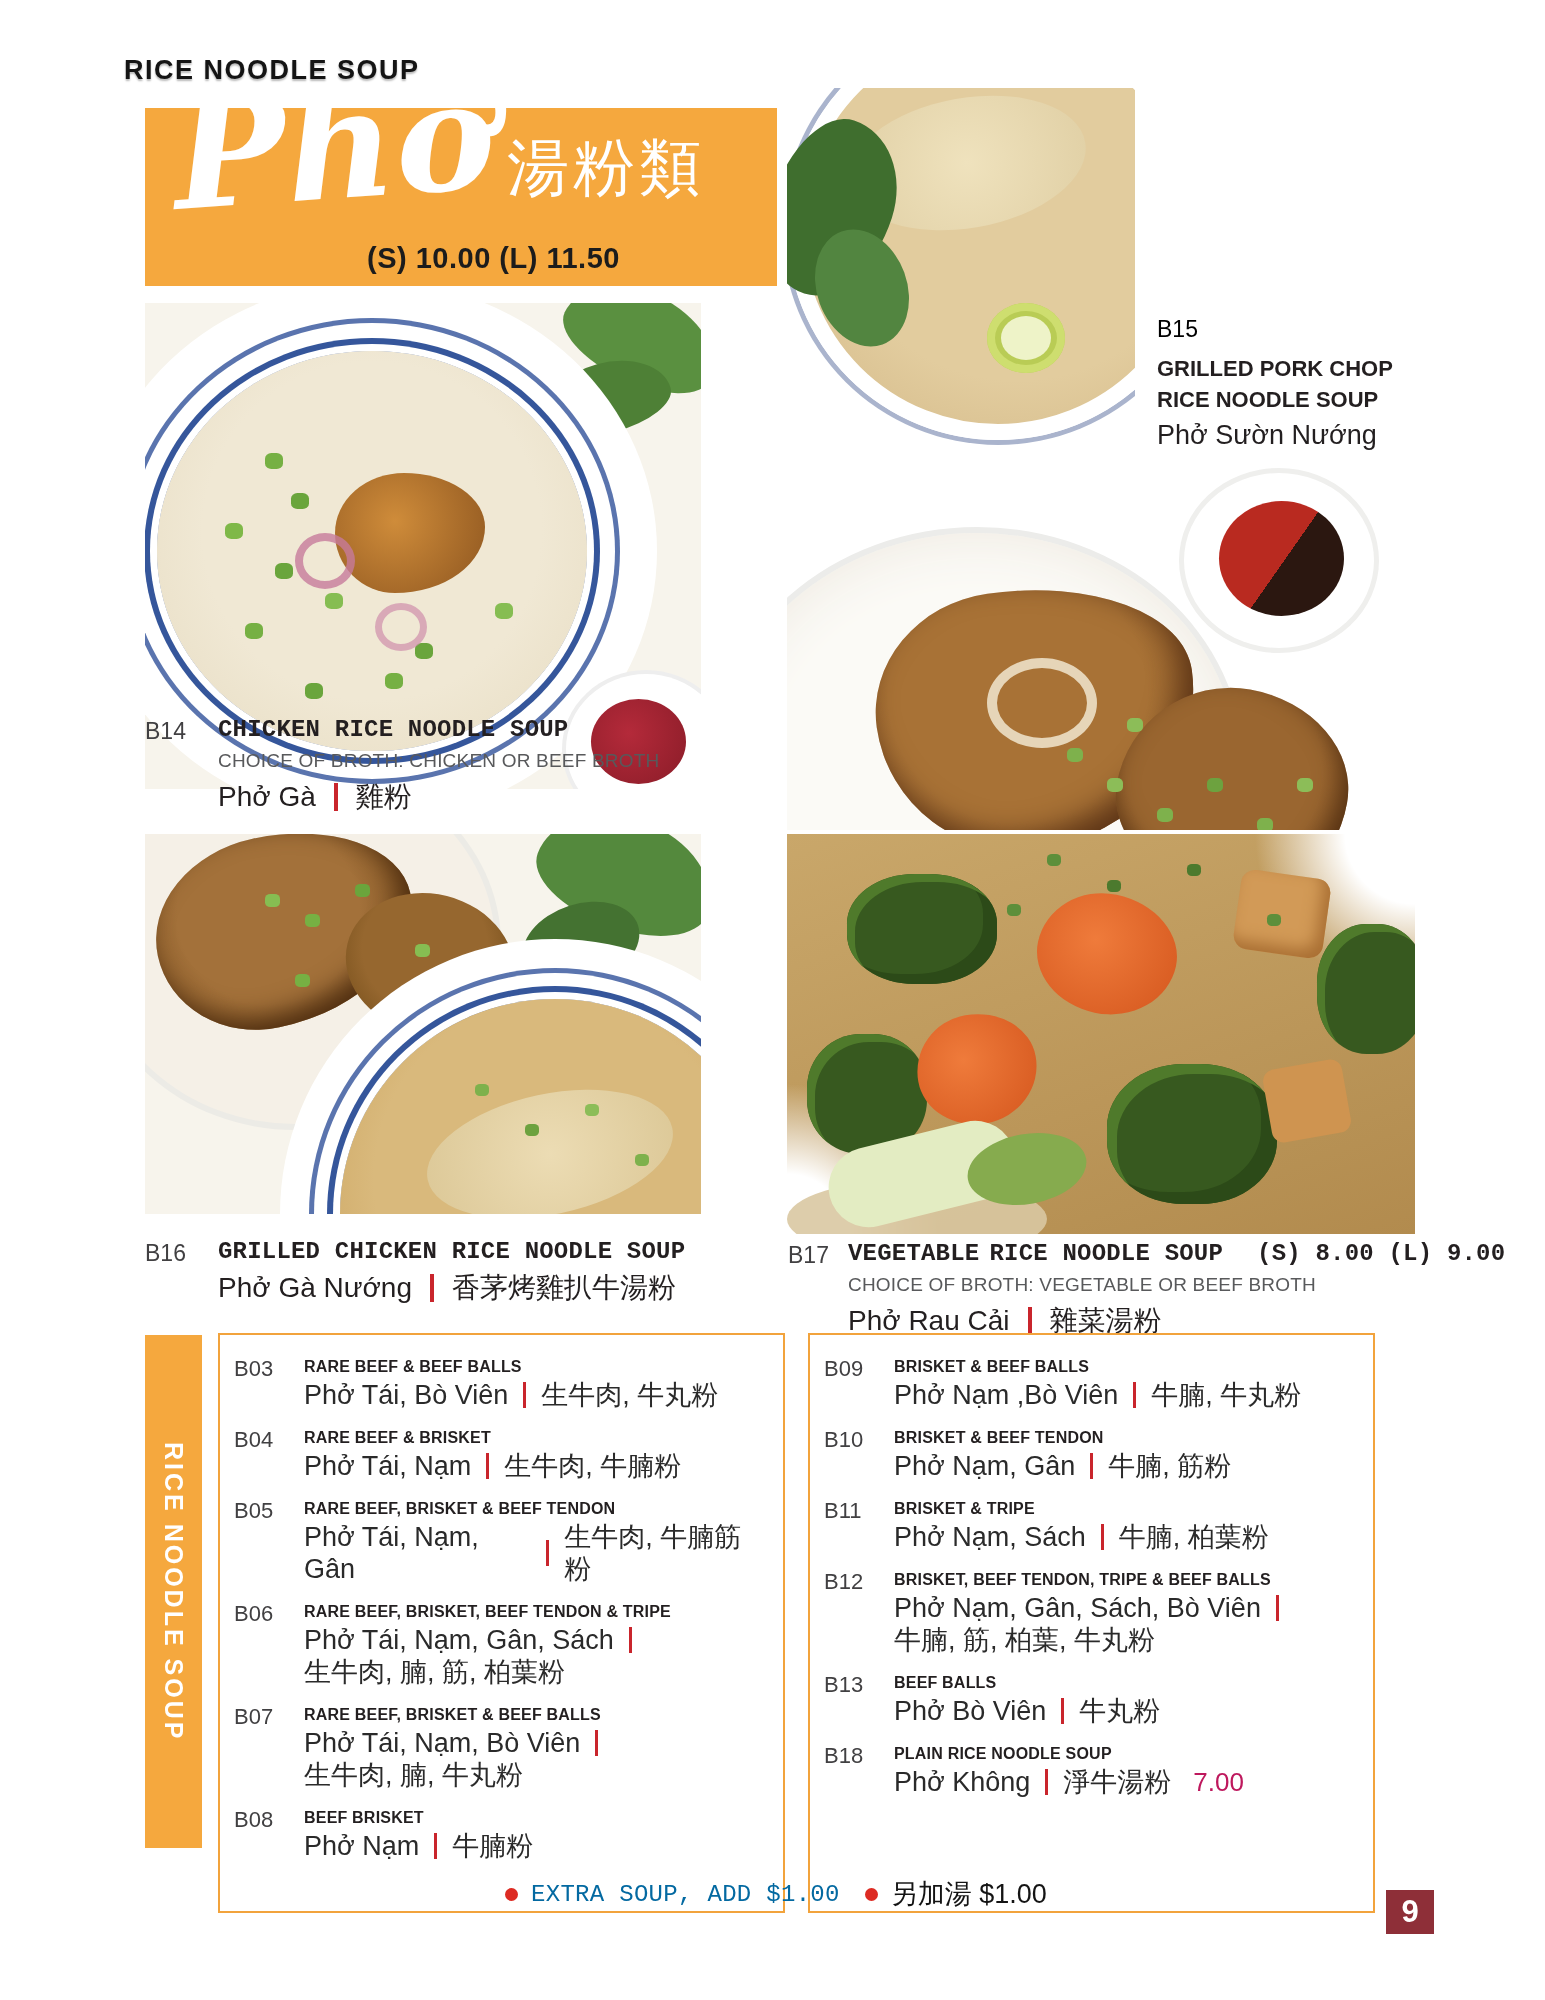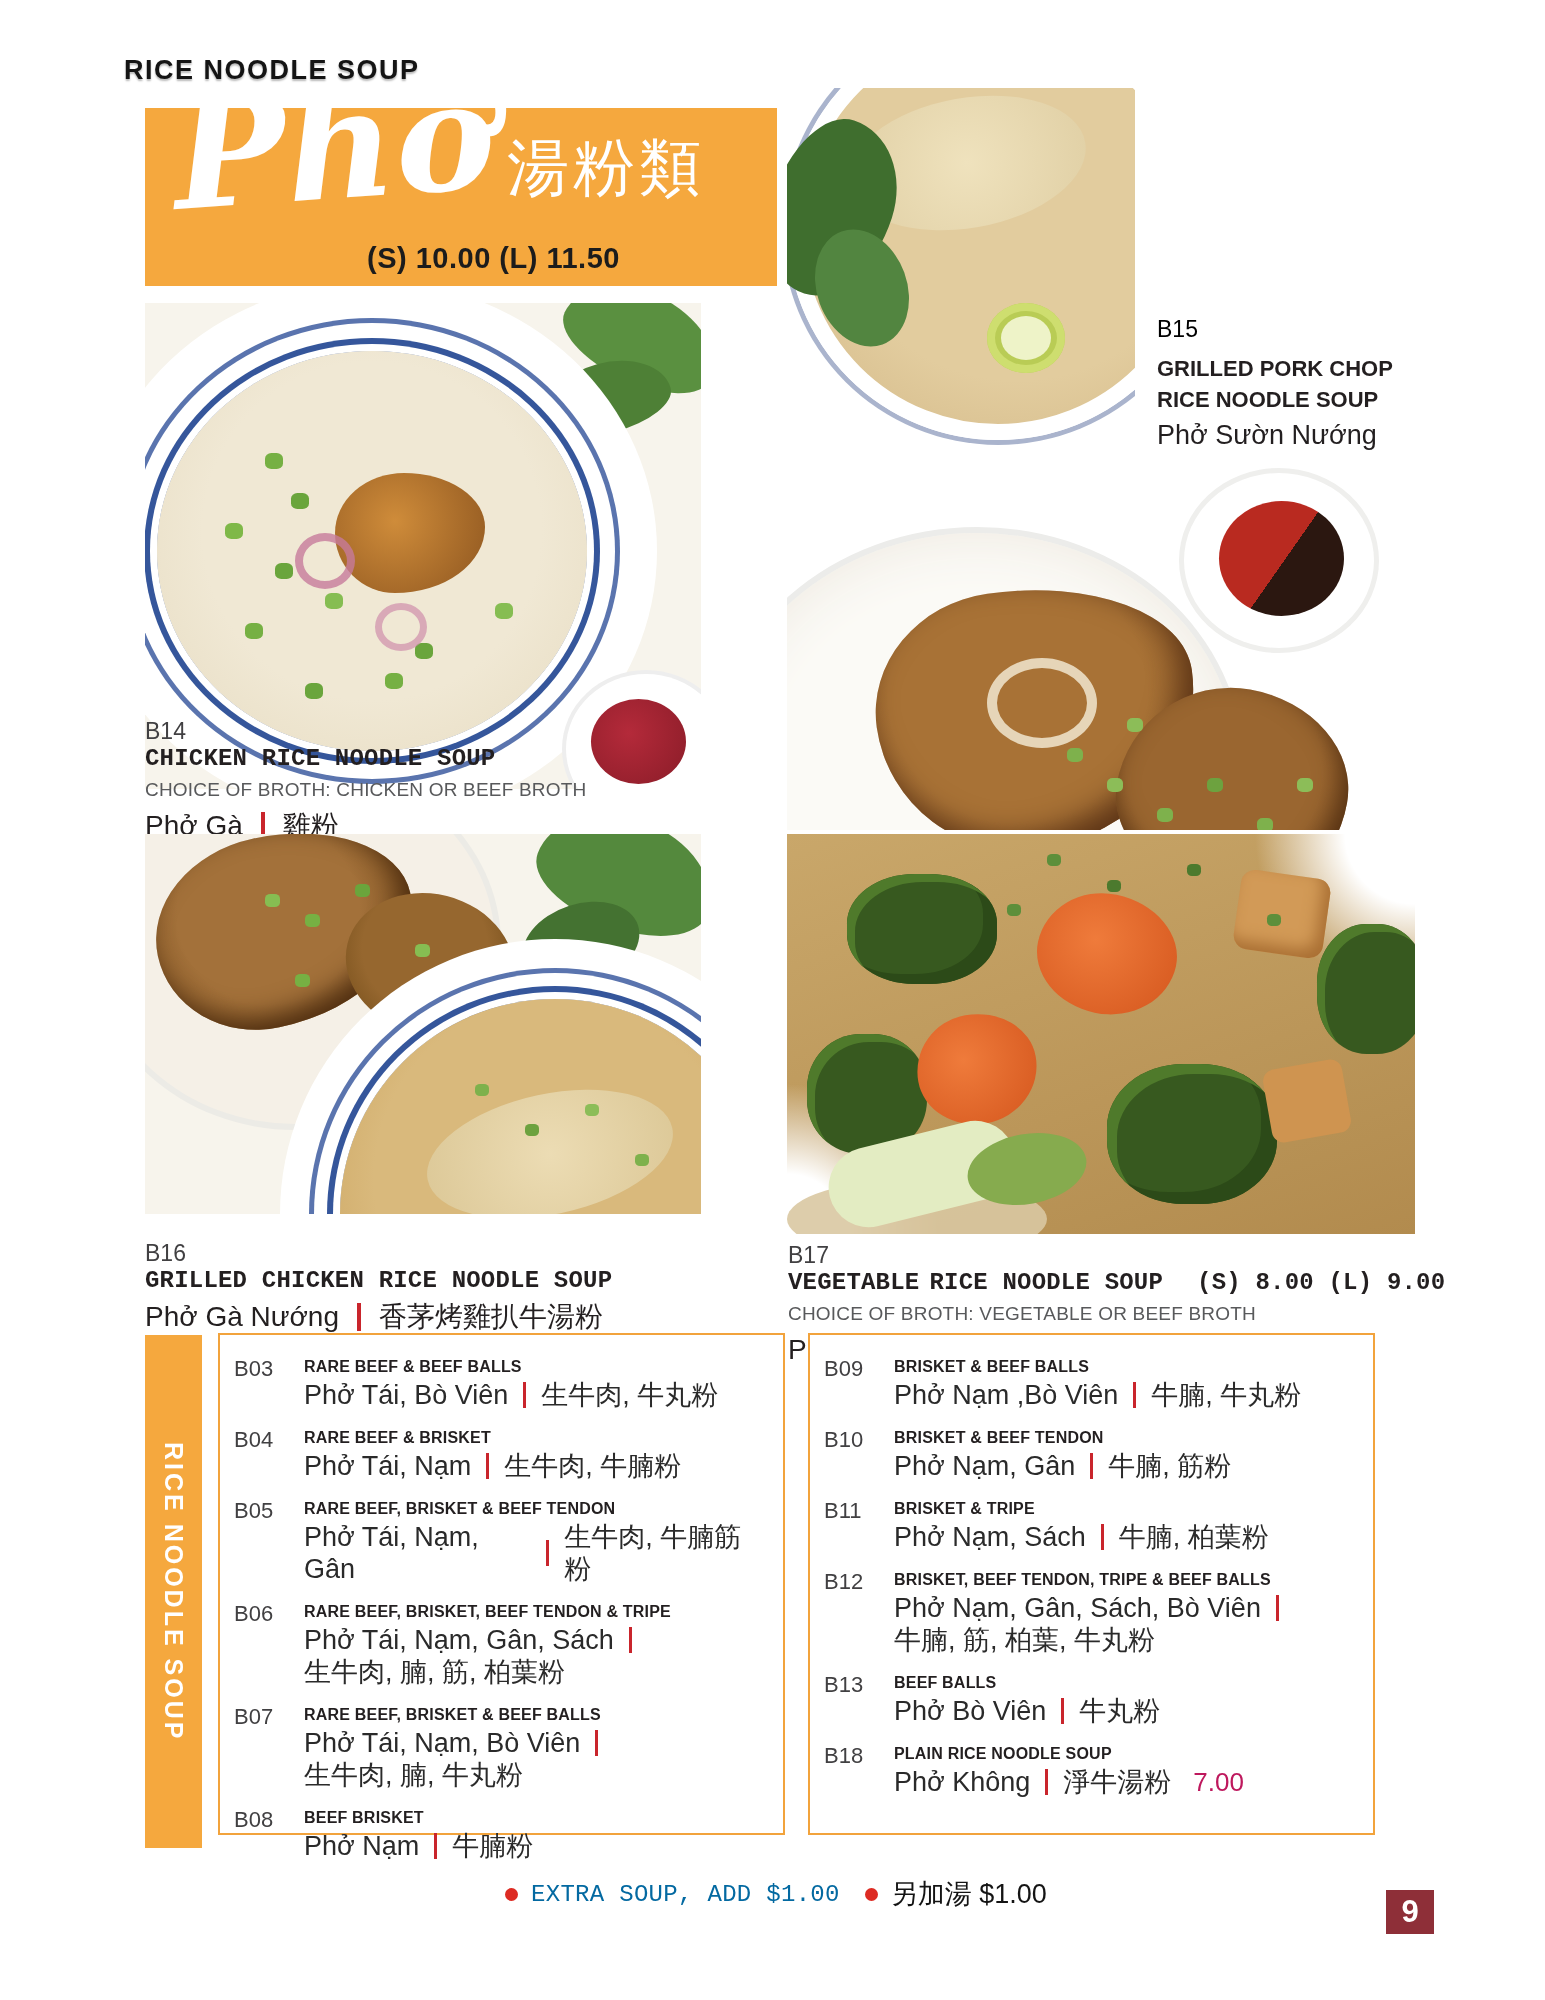--- a/index.html
+++ b/index.html
@@ -86,36 +86,36 @@
   .b17-car1{left:250px;top:60px;width:140px;height:120px;transform:rotate(12deg);}
   .b17-car2{left:130px;top:180px;width:120px;height:110px;transform:rotate(-10deg);}
   .b17-tofu{left:450px;top:40px;width:90px;height:80px;background:#d29a57;border-radius:14px;transform:rotate(8deg);box-shadow:inset -8px -8px 16px #a96f33;}
   .b17-tofu2{left:480px;top:230px;width:80px;height:74px;background:#cf9450;border-radius:12px;transform:rotate(-10deg);}
   .b17-bok{left:40px;top:300px;width:190px;height:80px;background:#e3ecc2;border-radius:40px;transform:rotate(-14deg);}
   .b17-bokleaf{left:180px;top:300px;width:120px;height:70px;background:#86ab4e;border-radius:50%;transform:rotate(-10deg);}
   .b17-noods{left:0px;top:345px;width:260px;height:80px;background:#d9c8a2;border-radius:50%;opacity:.9;}
   .b17-sc{left:260px;top:20px;width:14px;height:12px;background:#5d8f3b;border-radius:35%;box-shadow:60px 26px #4c7a2e,-40px 50px #5d8f3b,140px 10px #4c7a2e,220px 60px #5d8f3b;}
 
   
-  .feat{position:absolute;display:flex;flex-direction:column;}
+  .feat{position:absolute;display:flex;}
   .feat .code{width:73px;font-size:23px;color:#414042;padding-top:2px;}
   .feat .t{font-size:24px;font-weight:bold;letter-spacing:.2px;font-family:Liberation Mono, monospace;}
   .feat .broth{font-size:19px;color:#58595B;letter-spacing:.2px;margin-top:7px;}
   .vline{display:flex;align-items:center;font-size:28px;margin-top:6px;}
   .pipe{display:inline-block;width:4px;height:28px;background:#C9252C;margin:0 18px;}
   .b15-block{position:absolute;left:1157px;top:316px;width:280px;}
   .b15-block .code{font-size:23px;color:#000000;margin-bottom:10px;}
   .b15-block .t2{font-size:22px;font-weight:bold;line-height:31px;}
   .b15-block .viet{font-size:27px;margin-top:5px;}
   .b15-block .cn{font-size:25px;margin-top:8px;}
   .t-reg{font-weight:normal;font-size:24px;}
   .t-price{font-weight:normal;font-size:26px;margin-left:34px;white-space:nowrap;}
 
   
-  .mbox{position:absolute;width:567px;height:502px;border:2px solid #F2A33C;box-sizing:border-box;
+  .mbox{position:absolute;width:567px;height:580px;border:2px solid #F2A33C;box-sizing:border-box;
         padding:20px 20px 0 14px;background:#fff;}
   .mi{display:flex;margin-bottom:15px;}
   .mi .code{width:70px;flex:none;font-size:22px;color:#414042;padding-top:1px;}
   .mi .name{font-size:16px;font-weight:bold;line-height:24px;letter-spacing:.2px;}
   .mi .line{display:flex;align-items:center;font-size:27px;line-height:32px;color:#2a2a2a;}
   .mi .line .pipe{height:26px;width:3px;margin:0 15px;}
   .mi .cn2{font-size:27px;line-height:32px;color:#2a2a2a;}
   .mi .price{margin-left:22px;font-size:26px;color:#be185d;}
 
   

